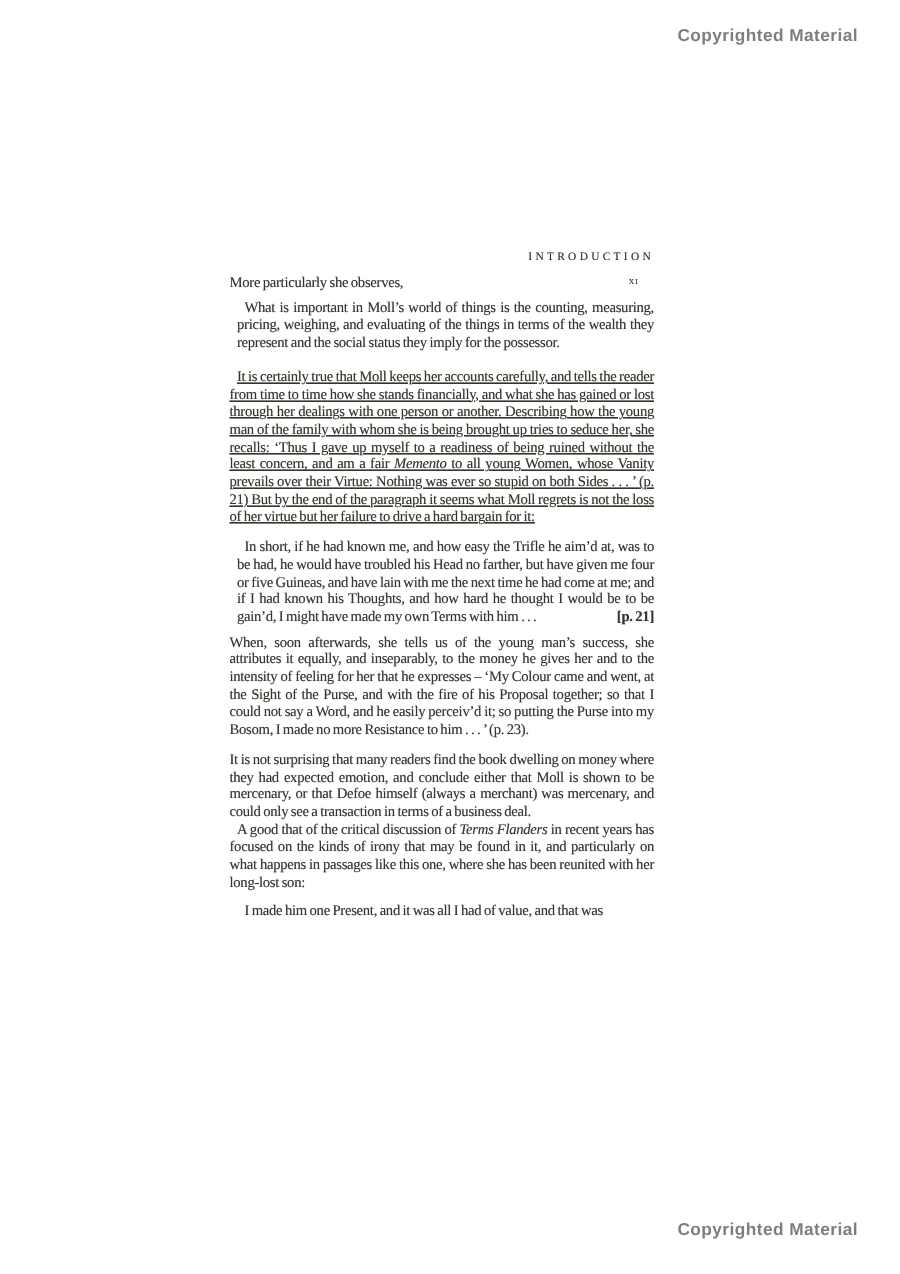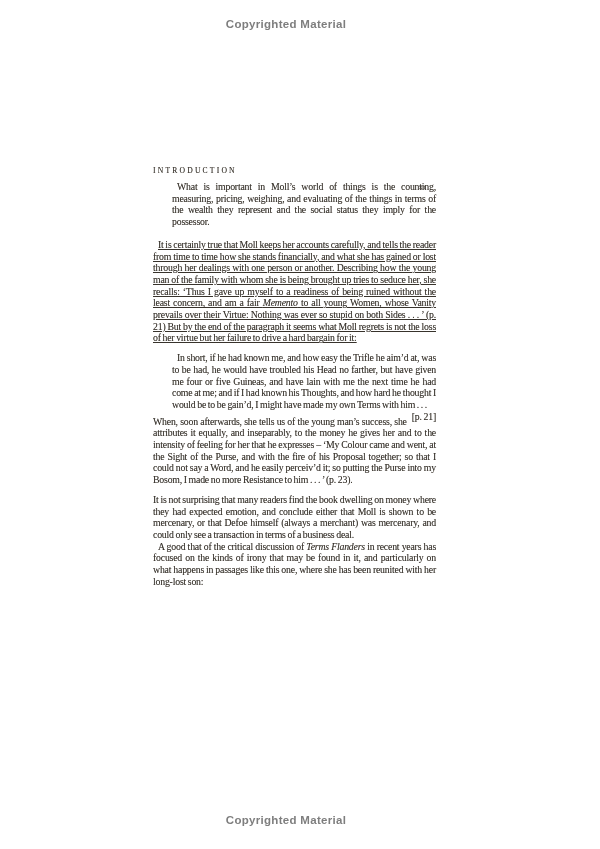--- a/index.html
+++ b/index.html
@@ -8,42 +8,42 @@
     height: 849px;
     background: #ffffff;
     position: relative;
     overflow: hidden;
     font-family: "Liberation Serif", "DejaVu Serif", serif;
   }
   .banner {
     position: absolute;
     left: 0;
     width: 572px;
-    text-align: center;
+    text-align: right;
     font-family: "Liberation Sans", "DejaVu Sans", sans-serif;
     font-weight: bold;
     font-size: 11.5px;
     letter-spacing: 0.3px;
     color: #7e7e7e;
   }
   .banner.top { top: 18px; }
   .banner.bottom { top: 814px; }
 
   .column {
     position: absolute;
     left: 153px;
     top: 166px;
     width: 283px;
     color: #38332c;
     text-shadow: 0 0 0.5px rgba(56,51,44,0.45);
   }
   .running-head {
     position: relative;
     height: 10px;
-    text-align: left;
+    text-align: right;
     font-size: 7.6px;
     line-height: 10px;
     letter-spacing: 2.2px;
   }
   .folio {
     position: absolute;
     right: 10px;
     top: 16px;
     font-size: 7.5px;
     line-height: 10px;
@@ -52,53 +52,55 @@
   }
   p {
     margin: 0;
     font-size: 9.8px;
     line-height: 11.7px;
     text-align: justify;
     letter-spacing: -0.2px;
     word-spacing: -0.5px;
   }
   .indent { text-indent: 5px; }
-  .quote { margin-left: 19px; text-indent: 5px; }
+  .quote { margin-left: 5px; text-indent: 5px; }
   .p1 { margin-top: 7px; }
   .q1 { margin-top: 5px; }
   .p2 { margin-top: 11px; text-decoration: underline; }
   .q2 { margin-top: 8px; }
   .p3 { margin-top: 5px; }
   .p4 { margin-top: 8px; }
   .p5 { margin-top: 0; }
   .q3 { margin-top: 7px; }
   em { font-style: italic; }
-  .pref { float: right; }
+  .pref { float: right; font-weight: bold; }
 </style>
 </head>
 <body>
 
 <div class="banner top">Copyrighted Material</div>
 
 <div class="column">
 
   <div class="running-head">
     <span>INTRODUCTION</span>
     <span class="folio">xi</span>
   </div>
 
+  <p class="p1">More particularly she observes,</p>
 
   <p class="quote q1">What is important in Moll’s world of things is the counting, measuring, pricing, weighing, and evaluating of the things in terms of the wealth they represent and the social status they imply for the possessor.</p>
 
   <p class="indent p2"><span>It is certainly true that Moll keeps her accounts carefully, and tells the reader from time to time how she stands financially, and what she has gained or lost through her dealings with one person or another. Describing how the young man of the family with whom she is being brought up tries to seduce her, she recalls: ‘Thus I gave up myself to a readiness of being ruined without the least concern, and am a fair </span><em>Memento</em><span> to all young Women, whose Vanity prevails over their Virtue: Nothing was ever so stupid on both Sides . . . ’ (p. 21) But by the end of the paragraph it seems what Moll regrets is not the loss of her virtue but her failure to drive a hard bargain for it:</span></p>
 
   <p class="quote q2"><span>In short, if he had known me, and how easy the Trifle he aim’d at, was to be had, he would have troubled his Head no farther, but have given me four or five Guineas, and have lain with me the next time he had come at me; and if I had known his Thoughts, and how hard he thought I would be to be gain’d, I might have made my own Terms with him . . .</span> <span class="pref">[p. 21]</span></p>
 
   <p class="p3">When, soon afterwards, she tells us of the young man’s success, she attributes it equally, and inseparably, to the money he gives her and to the intensity of feeling for her that he expresses – ‘My Colour came and went, at the Sight of the Purse, and with the fire of his Proposal together; so that I could not say a Word, and he easily perceiv’d it; so putting the Purse into my Bosom, I made no more Resistance to him . . . ’ (p. 23).</p>
 
   <p class="p4">It is not surprising that many readers find the book dwelling on money where they had expected emotion, and conclude either that Moll is shown to be mercenary, or that Defoe himself (always a merchant) was mercenary, and could only see a transaction in terms of a business deal.</p>
 
   <p class="indent p5"><span>A good that of the critical discussion of </span><em>Terms Flanders</em><span> in recent years has focused on the kinds of irony that may be found in it, and particularly on what happens in passages like this one, where she has been reunited with her long-lost son:</span></p>
 
+  <p class="quote q3">I made him one Present, and it was all I had of value, and that was</p>
 
 </div>
 
 <div class="banner bottom">Copyrighted Material</div>
 
 </body></html>

